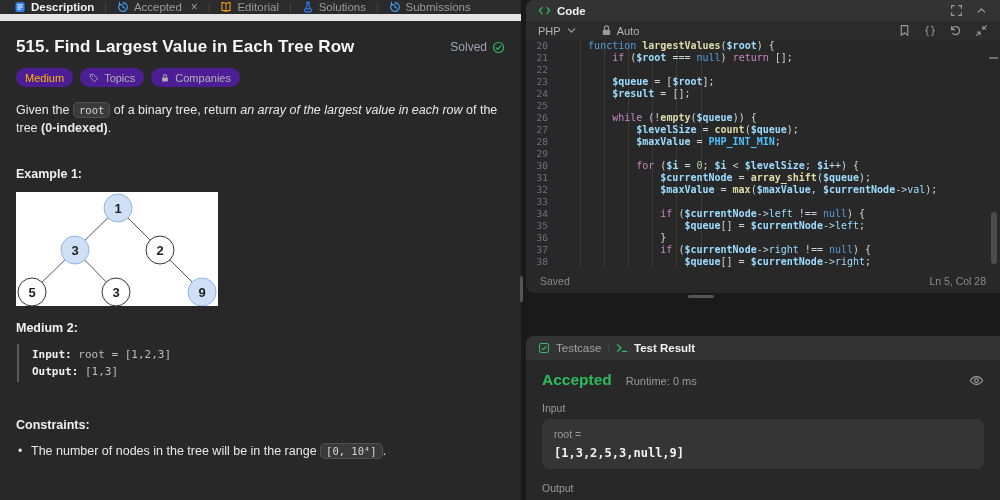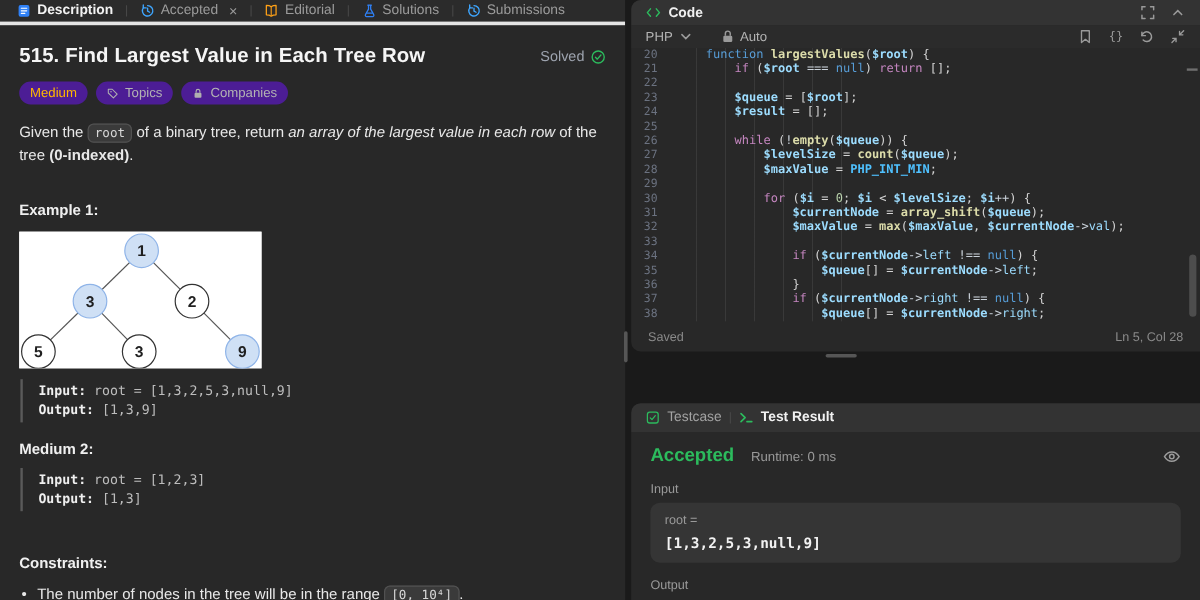--- a/index.html
+++ b/index.html
@@ -1,21 +1,21 @@
 <!DOCTYPE html>
 <html><head>
 <meta charset="utf-8">
 <style>
   * { box-sizing: border-box; margin: 0; padding: 0; }
   html,body { width:1000px; height:500px; overflow:hidden; }
   body { background:#1a1a1a; font-family:"Liberation Sans",sans-serif; color:#e8e8e8; position:relative; }
 
   
   .left-panel { position:absolute; left:0; top:0; width:521px; height:500px; background:#282828; overflow:hidden; }
-  .tabbar { height:21px; background:#2b2b2b; border-bottom:3px solid #e5e5e5; display:flex; align-items:center; padding:0 10px; font-size:11.5px; }
+  .tabbar { height:21px; background:#2b2b2b; border-bottom:7px solid #e5e5e5; display:flex; align-items:center; padding:0 10px; font-size:11.5px; }
   .tab { display:flex; align-items:center; gap:5px; color:#9b9b9b; padding:0 4px; cursor:pointer; white-space:nowrap; }
   .tab.active { color:#f2f2f2; font-weight:bold; }
   .tab svg { width:12px; height:12px; flex:0 0 auto; }
   .tabsep { color:#4a4a4a; margin:0 6px; font-size:10px; }
   .tab .close-x { color:#9b9b9b; margin-left:4px; font-size:12px; line-height:1; }
 
   .lp-content { padding:0 16px; }
   .title-row { margin-top:16px; display:flex; justify-content:space-between; align-items:flex-start; }
   .page-title { font-size:17px; font-weight:bold; color:#f5f5f5; letter-spacing:.1px; }
   .solved { display:flex; align-items:center; gap:5px; color:#9da3ae; font-size:12px; margin-top:3px;text-align:center; }
@@ -201,24 +201,20 @@
           <text x="144" y="62.5" text-anchor="middle" font-family="Liberation Sans, sans-serif" font-size="13" font-weight="bold" fill="#1f1f1f">2</text>
           <circle cx="16" cy="100" r="14" fill="#ffffff" stroke="#333333" stroke-width="1"></circle>
           <text x="16" y="104.5" text-anchor="middle" font-family="Liberation Sans, sans-serif" font-size="13" font-weight="bold" fill="#1f1f1f">5</text>
           <circle cx="100" cy="100" r="14" fill="#ffffff" stroke="#333333" stroke-width="1"></circle>
           <text x="100" y="104.5" text-anchor="middle" font-family="Liberation Sans, sans-serif" font-size="13" font-weight="bold" fill="#1f1f1f">3</text>
           <circle cx="186" cy="100" r="14" fill="#cfe0f5" stroke="#8fb4e8" stroke-width="1"></circle>
           <text x="186" y="104.5" text-anchor="middle" font-family="Liberation Sans, sans-serif" font-size="13" font-weight="bold" fill="#1f1f1f">9</text>
         </svg>
     </div>
 
-    <div class="example-block">
-      <div><span class="ex-label">Input:</span><span class="ex-val"> root = [1,3,2,5,3,null,9]</span></div>
-      <div><span class="ex-label">Output:</span><span class="ex-val"> [1,3,9]</span></div>
-    </div>
 
     <div class="ex-head second">Medium 2:</div>
 
     <div class="example-block">
       <div><span class="ex-label">Input:</span><span class="ex-val"> root = [1,2,3]</span></div>
       <div><span class="ex-label">Output:</span><span class="ex-val"> [1,3]</span></div>
     </div>
 
     <div class="cons-head">Constraints:</div>
     <ul class="cons">

